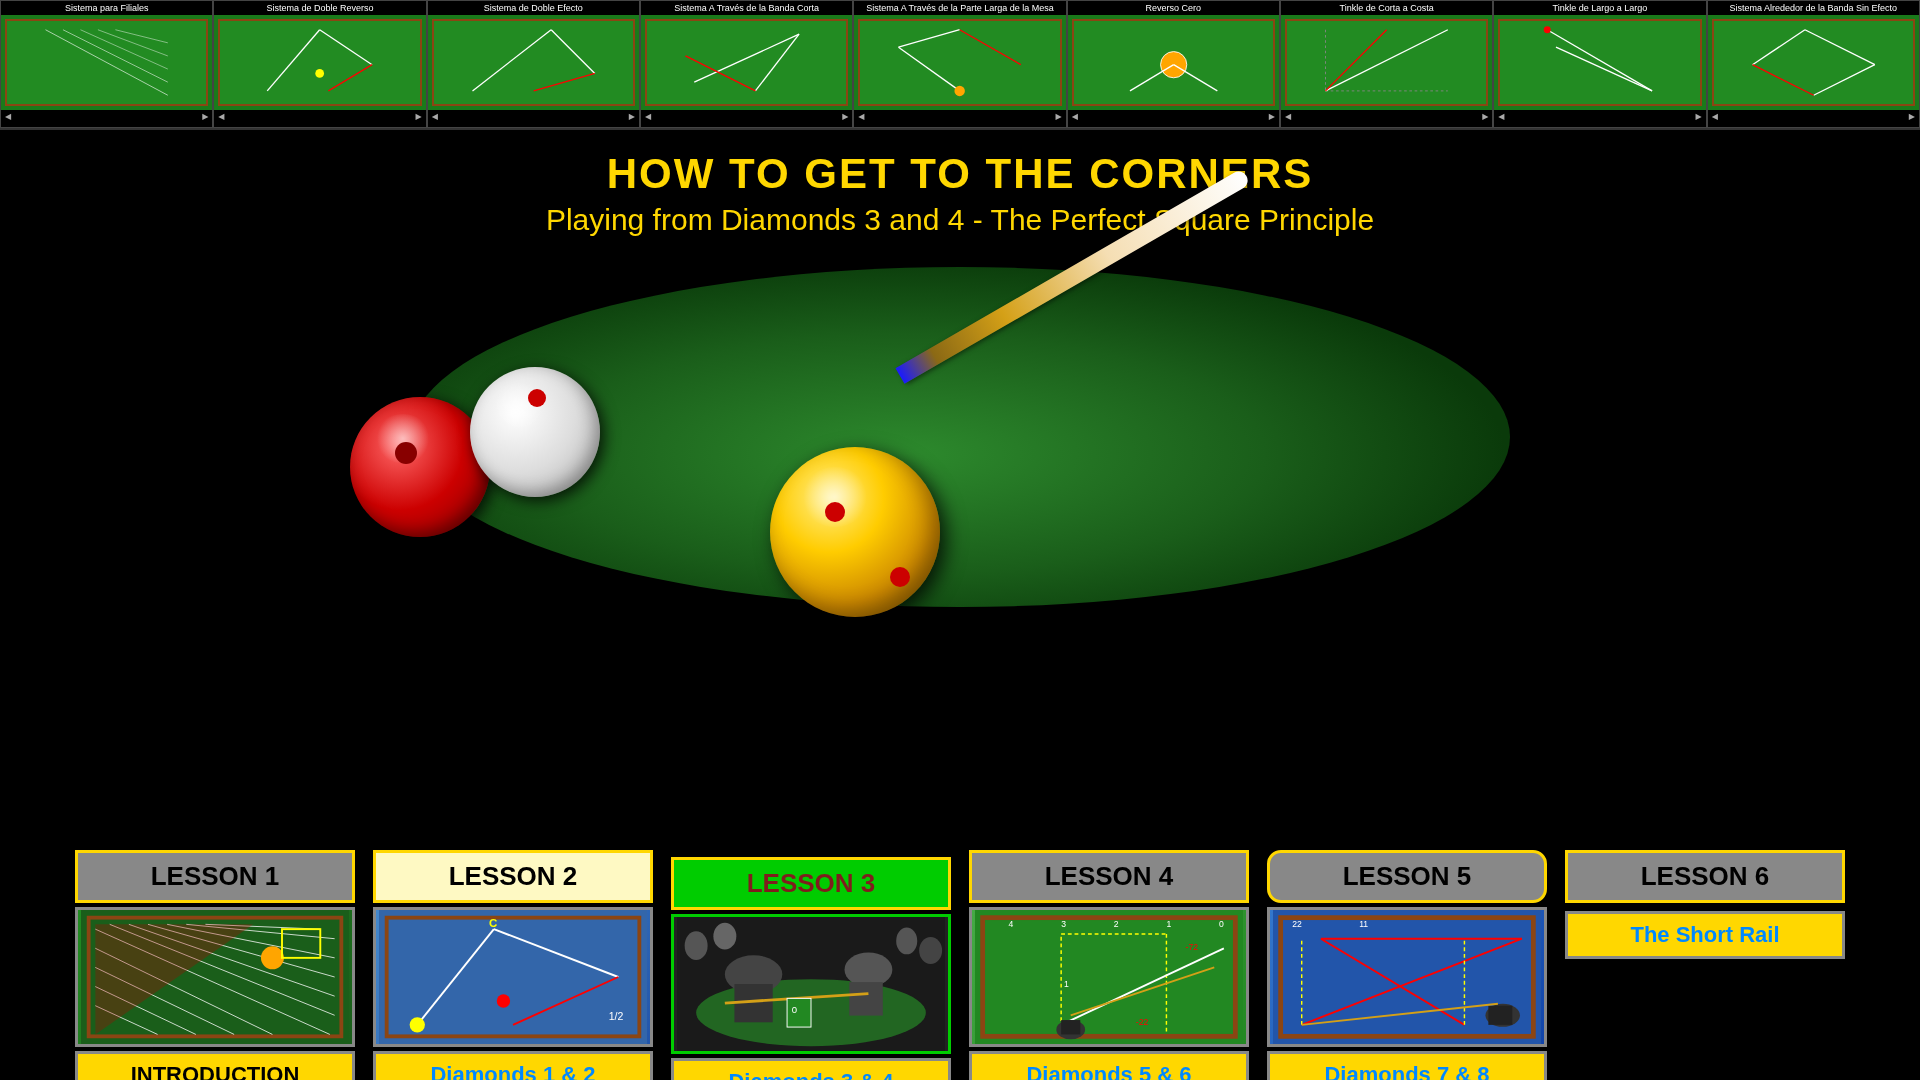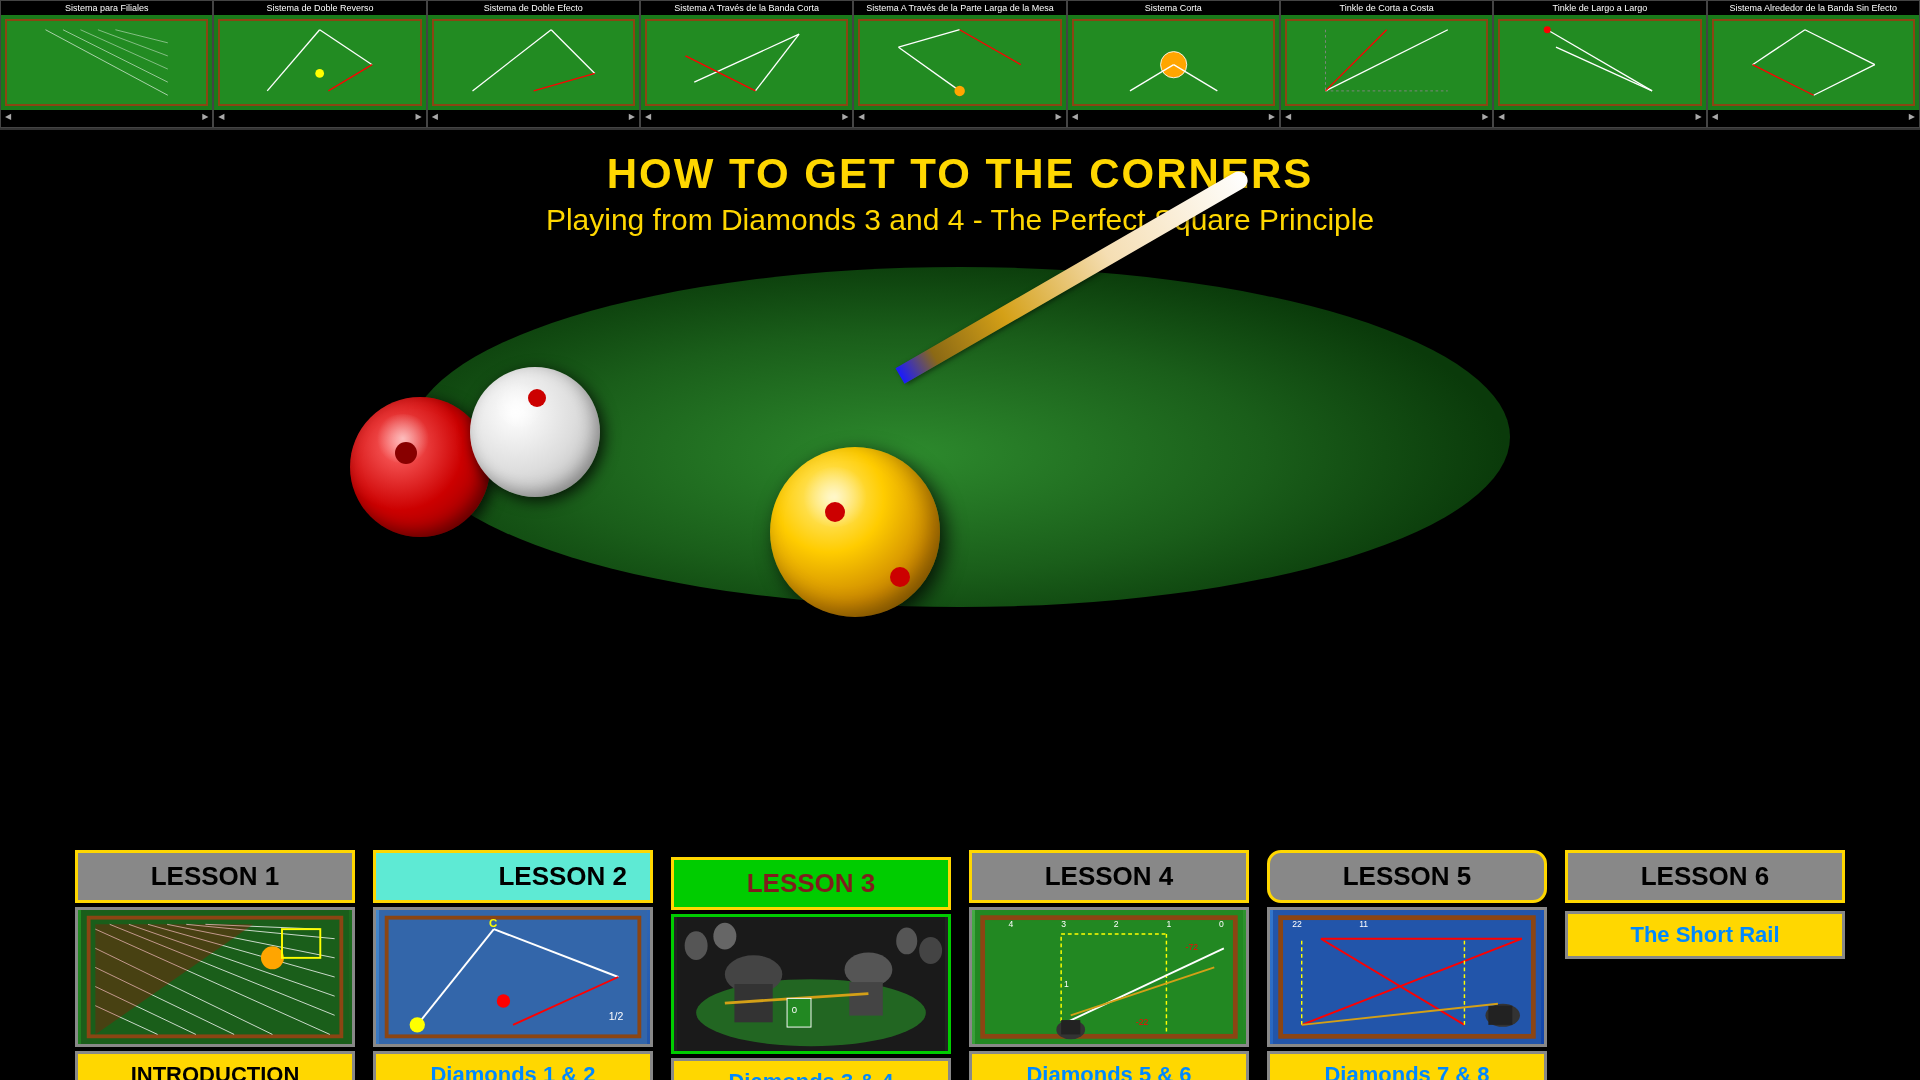--- a/index.html
+++ b/index.html
@@ -223,21 +223,21 @@
       align-items: center;
       cursor: pointer;
     }
 
     .lesson-label {
       font-size: 26px;
       font-weight: bold;
       color: #000;
       background: #888;
       border: 3px solid #FFD700;
-      padding: 8px 23px;
+      padding: 8px 7px;
       margin-bottom: 4px;
       width: 280px;
       text-align: center;
     }
 
     .lesson-label.active {
       background: #00cc00;
       color: #7f1d1d;
       margin-top: 7px;
     }
@@ -376,21 +376,21 @@
         </svg>
       </div>
     </div>
     <div class="thumb-nav">
         <span>◀</span>
         <span>▶</span>
       </div>
   </div>
 
   <div class="thumb-item">
-    <div class="thumb-title">Sistema Corta</div>
+    <div class="thumb-title">Reverso Cero</div>
     <div class="thumb-green">
       <div class="thumb-border-inner">
         <svg class="thumb-svg" viewBox="0 0 160 95">
           <circle cx="80" cy="50" r="15" fill="orange" stroke="white" stroke-width="1"></circle>
           <line x1="80" y1="50" x2="130" y2="80" stroke="white" stroke-width="1.5"></line>
           <line x1="80" y1="50" x2="30" y2="80" stroke="white" stroke-width="1.5"></line>
         </svg>
       </div>
     </div>
     <div class="thumb-nav">
@@ -511,21 +511,21 @@
             <circle cx="200" cy="50" r="12" fill="orange"></circle>
 
             <rect x="210" y="20" width="40" height="30" fill="none" stroke="yellow" stroke-width="2"></rect>
           </svg>
         </div>
       </div>
       <div class="lesson-caption" style="color:#000; font-weight:bold;">INTRODUCTION</div>
     </div>
 
     <div class="lesson-item">
-      <div class="lesson-label" style="background:#5eead4;text-align:right;">LESSON 2</div>
+      <div class="lesson-label" style="background:#fef9c3;">LESSON 2</div>
       <div class="lesson-thumbnail">
         <div class="lesson-thumbnail-inner lt2">
           <svg width="100%" height="100%" viewBox="0 0 280 140">
             <rect width="280" height="140" fill="#3366aa"></rect>
             <rect x="8" y="8" width="264" height="124" fill="none" stroke="#8B4513" stroke-width="4"></rect>
 
             <line x1="40" y1="120" x2="120" y2="20" stroke="white" stroke-width="2"></line>
             <line x1="120" y1="20" x2="250" y2="70" stroke="white" stroke-width="2"></line>
             <line x1="250" y1="70" x2="140" y2="120" stroke="red" stroke-width="2"></line>
 

